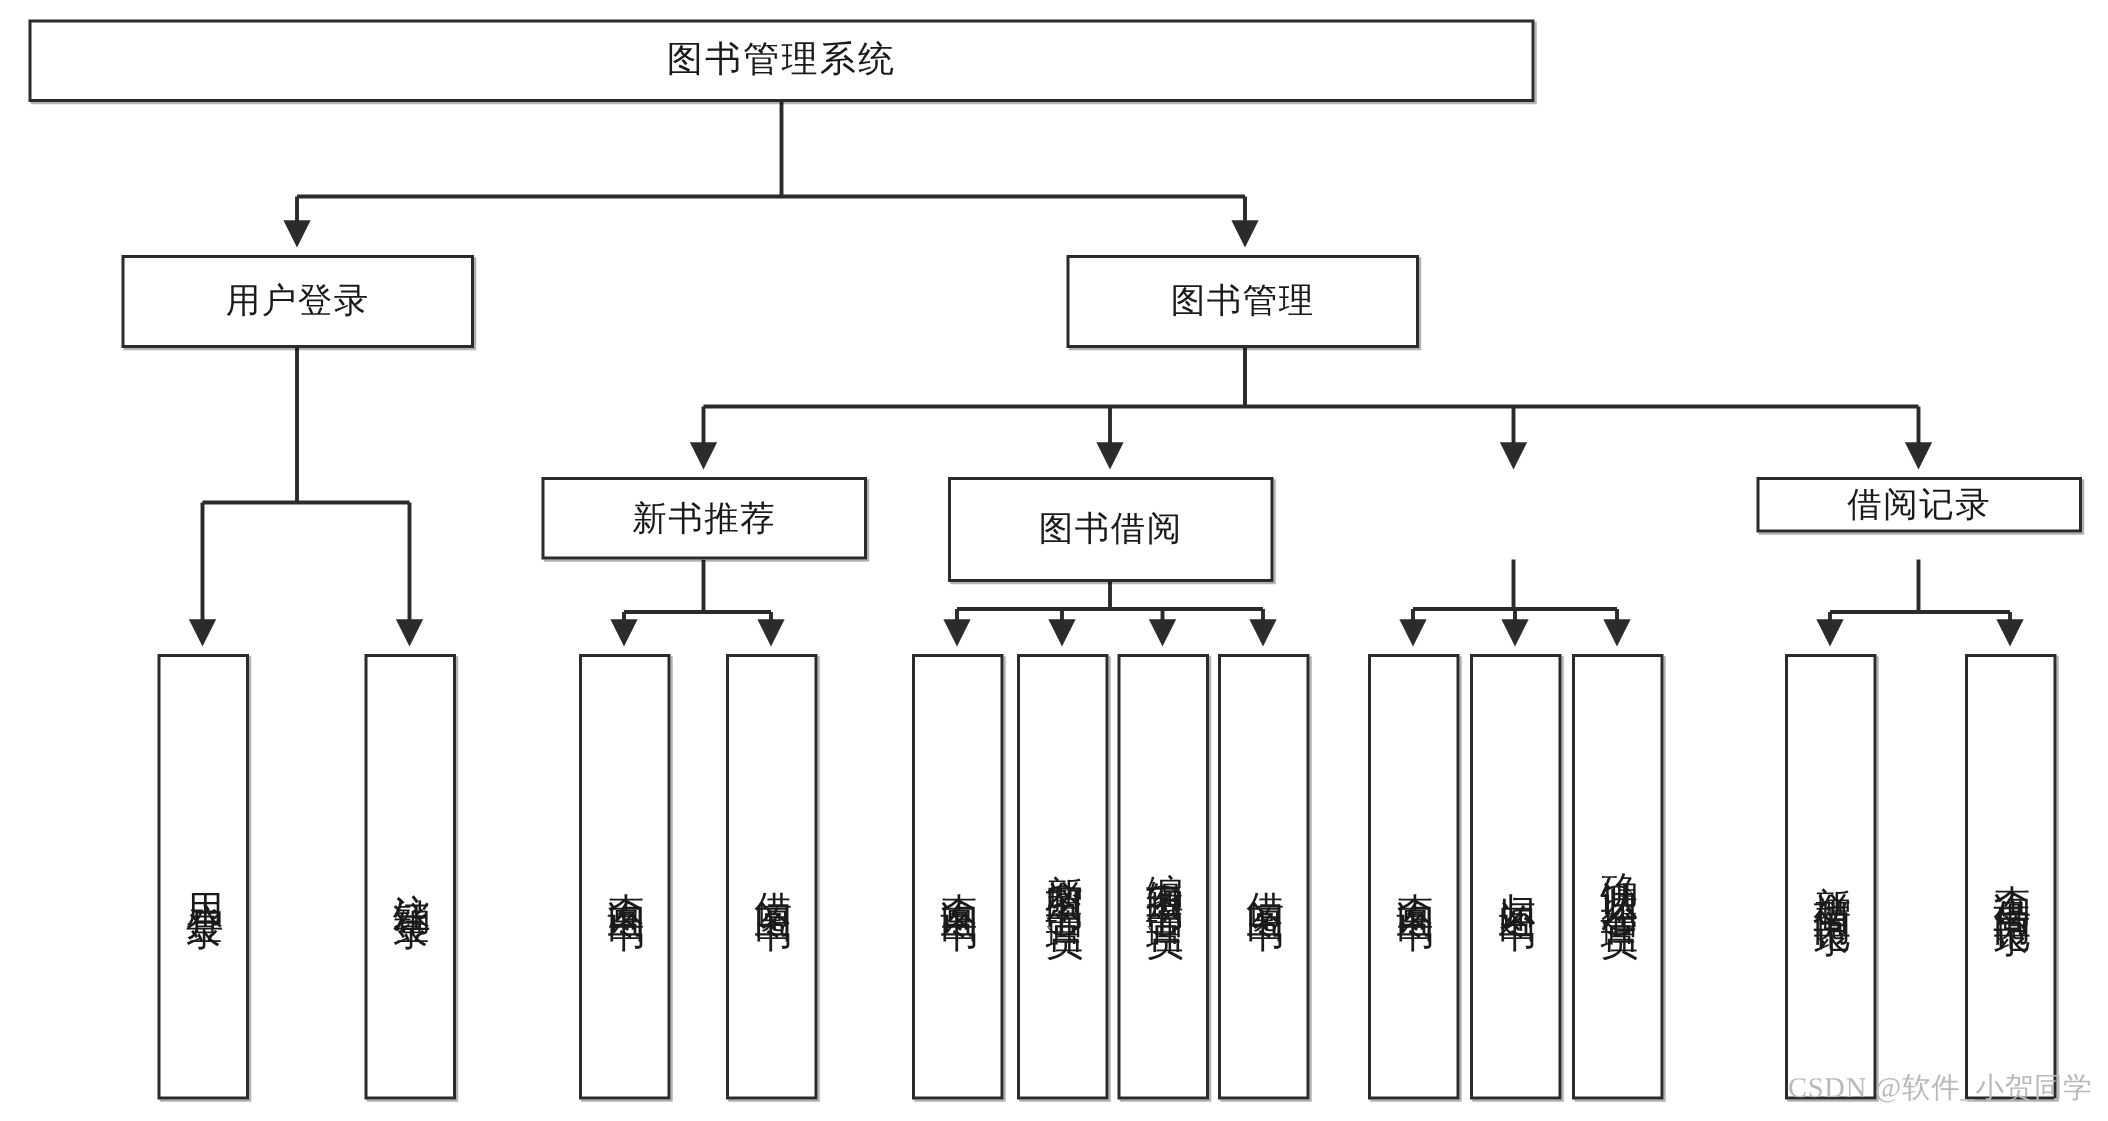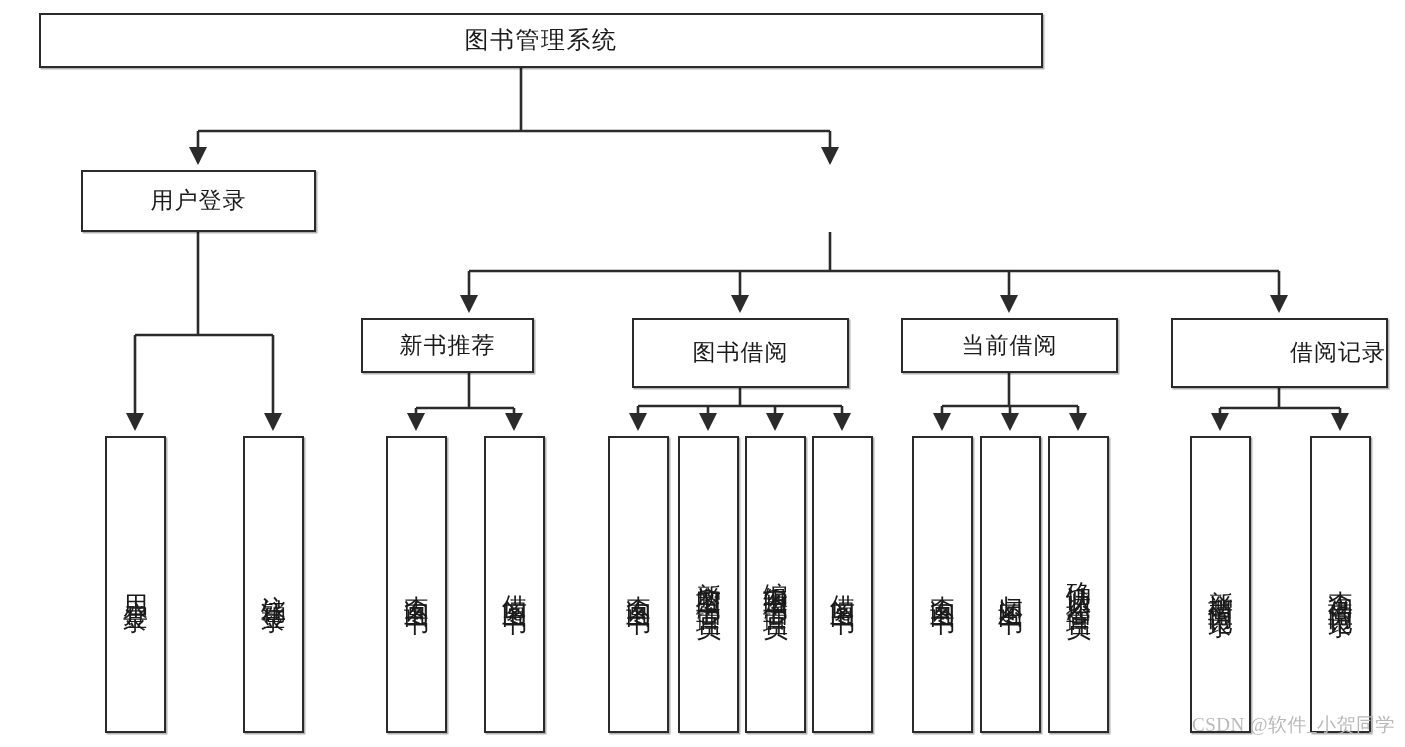--- a/index.html
+++ b/index.html
@@ -39,21 +39,20 @@
   }
   .node-h {
     font-size: 23px;
     letter-spacing: 1px;
     line-height: 1.1;
     white-space: nowrap;
   }
   .node-root {
     font-size: 24px;
     letter-spacing: 1.5px;
-    margin-left: 20px;
   }
   .node-v {
     writing-mode: vertical-rl;
     text-orientation: upright;
     font-size: 25px;
     letter-spacing: 5px;
     line-height: 1;
     padding: 6px 0;
     text-align: center;
     overflow: hidden;
@@ -130,31 +129,31 @@
     </g>
   </svg>
 
   <div class="node node-h node-root" style="left:19px; top:13px; width:1004px; height:55px;">
     <span>图书管理系统</span>
   </div>
 
   <div class="node node-h" style="left:81px; top:170px; width:235px; height:62px;">
     <span>用户登录</span>
   </div>
-
-  <div class="node node-h" style="left:361px; top:318px; width:173px; height:55px;">
+  <div class="node node-h" style="left:711px; top:170px; width:235px; height:62px;">
+    <span>图书管理</span>
+  </div>
+
+  <div class="node node-h" style="left:361px; top:318px; width:217px; height:55px;">
     <span>新书推荐</span>
   </div>
   <div class="node node-h" style="left:632px; top:318px; width:217px; height:70px;">
     <span>图书借阅</span>
   </div>
-  <div class="node node-h" style="left:901px; top:318px; width:217px; height:55px;">
-    <span>当前借阅</span>
-  </div>
-  <div class="node node-h" style="left:1171px; top:318px; width:217px; height:70px;justify-content:flex-end;">
+  <div class="node node-h" style="left:1171px; top:318px; width:217px; height:37px;">
     <span>借阅记录</span>
   </div>
 
   <div class="node node-v" style="left:105px; top:436px; width:61px; height:297px;">
     <span class="vtext">用户登录</span>
   </div>
   <div class="node node-v" style="left:243px; top:436px; width:61px; height:297px;">
     <span class="vtext">注销登录</span>
   </div>
 

